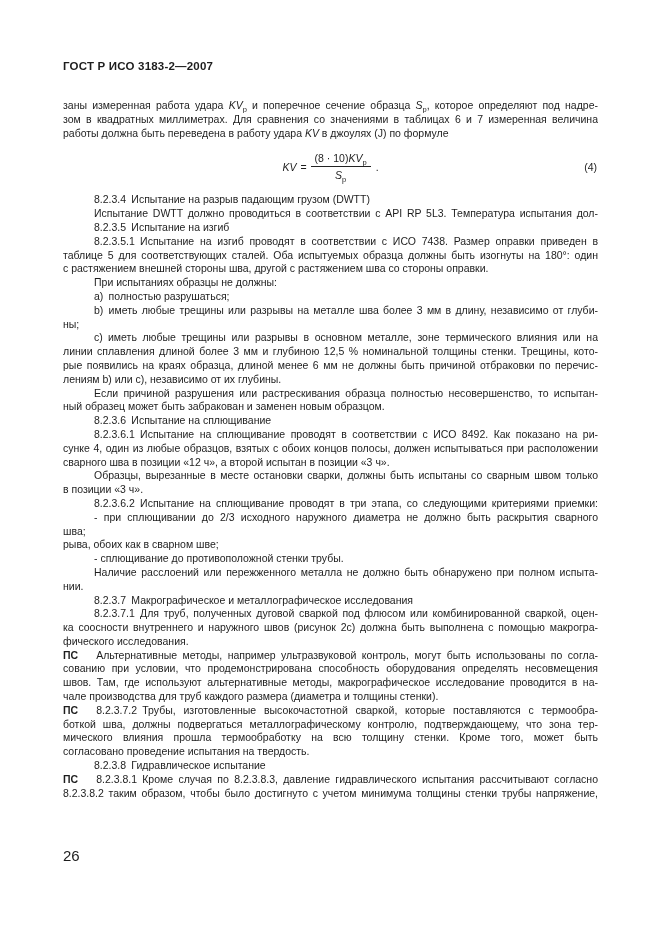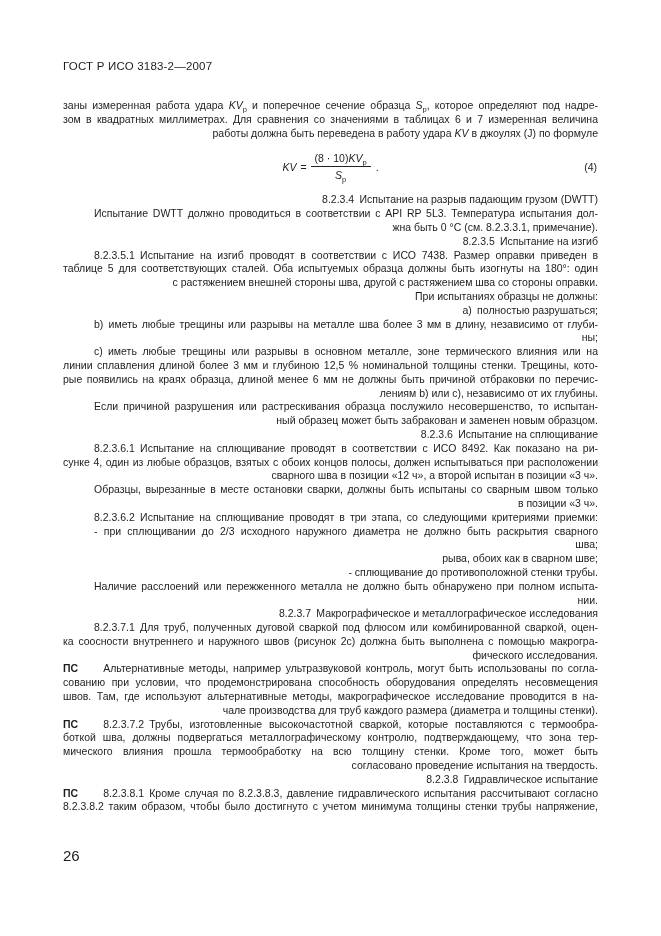--- a/index.html
+++ b/index.html
@@ -6,33 +6,33 @@
   .page{
     position:relative;
     width:661px;height:936px;
     background:#ffffff;
     font-family:"Liberation Sans","DejaVu Sans",sans-serif;
     color:#1d1d1d;
     overflow:hidden;
   }
   .doc-header{
     position:absolute;left:63px;top:60px;
-    font-size:11.5px;font-weight:normal;letter-spacing:.2px;
+    font-size:11.5px;font-weight:bold;letter-spacing:.2px;
   }
   .doc-body{
     position:absolute;left:63px;top:99px;width:535px;
     font-size:10.5px;
   }
   .ln{
     height:13.8px;line-height:13.8px;
-    overflow:hidden;white-space:normal;text-align:right;
+    overflow:hidden;white-space:normal;
   }
   .ln.jst{text-align:justify;text-align-last:justify;}
   .ln.ind{text-indent:31px;}
-  .ps{font-weight:bold;margin-right:25px;}
+  .ps{font-weight:bold;margin-right:18px;}
   sub{font-size:7.5px;line-height:0;}
   i{font-style:italic;}
   .formula-row{
     position:relative;height:53px;
     display:flex;align-items:center;justify-content:center;
   }
   .formula{display:inline-flex;align-items:center;font-size:10.5px;}
   .f-lhs{font-style:italic;margin-right:4px;}
   .f-eq{margin-right:4px;}
   .frac{display:inline-block;text-align:center;vertical-align:middle;}
@@ -72,34 +72,33 @@
           <span class="den"><i>S</i><sub>p</sub></span>
         </span>
         <span class="f-trail">.</span>
       </span>
       <span class="eqnum">(4)</span>
     </div>
 
     <div id="body-bottom">
         <div class="ln ind">8.2.3.4 Испытание на разрыв падающим грузом (DWTT)</div>
         <div class="ln ind jst">Испытание DWTT должно проводиться в соответствии с API RP 5L3. Температура испытания дол-</div>
-        <div class="ln">жна быть 0 °С (см. 8.2.3.3.1, примечание).</div>
         <div class="ln ind">8.2.3.5 Испытание на изгиб</div>
         <div class="ln ind jst">8.2.3.5.1 Испытание на изгиб проводят в соответствии с ИСО 7438. Размер оправки приведен в</div>
         <div class="ln jst">таблице 5 для соответствующих сталей. Оба испытуемых образца должны быть изогнуты на 180°: один</div>
         <div class="ln">с растяжением внешней стороны шва, другой с растяжением шва со стороны оправки.</div>
         <div class="ln ind">При испытаниях образцы не должны:</div>
         <div class="ln ind">a) полностью разрушаться;</div>
         <div class="ln ind jst">b) иметь любые трещины или разрывы на металле шва более 3 мм в длину, независимо от глуби-</div>
         <div class="ln">ны;</div>
         <div class="ln ind jst">c) иметь любые трещины или разрывы в основном металле, зоне термического влияния или на</div>
         <div class="ln jst">линии сплавления длиной более 3 мм и глубиною 12,5 % номинальной толщины стенки. Трещины, кото-</div>
         <div class="ln jst">рые появились на краях образца, длиной менее 6 мм не должны быть причиной отбраковки по перечис-</div>
         <div class="ln">лениям b) или c), независимо от их глубины.</div>
-        <div class="ln ind jst">Если причиной разрушения или растрескивания образца послужило несовершенство, то испытан-</div>
+        <div class="ln ind jst">Если причиной разрушения или растрескивания образца полностью несовершенство, то испытан-</div>
         <div class="ln">ный образец может быть забракован и заменен новым образцом.</div>
         <div class="ln ind">8.2.3.6 Испытание на сплющивание</div>
         <div class="ln ind jst">8.2.3.6.1 Испытание на сплющивание проводят в соответствии с ИСО 8492. Как показано на ри-</div>
         <div class="ln jst">сунке 4, один из любые образцов, взятых с обоих концов полосы, должен испытываться при расположении</div>
         <div class="ln">сварного шва в позиции «12 ч», а второй испытан в позиции «3 ч».</div>
         <div class="ln ind jst">Образцы, вырезанные в месте остановки сварки, должны быть испытаны со сварным швом только</div>
         <div class="ln">в позиции «3 ч».</div>
         <div class="ln ind jst">8.2.3.6.2 Испытание на сплющивание проводят в три этапа, со следующими критериями приемки:</div>
         <div class="ln ind jst">- при сплющивании до 2/3 исходного наружного диаметра не должно быть раскрытия сварного</div>
         <div class="ln">шва;</div>

